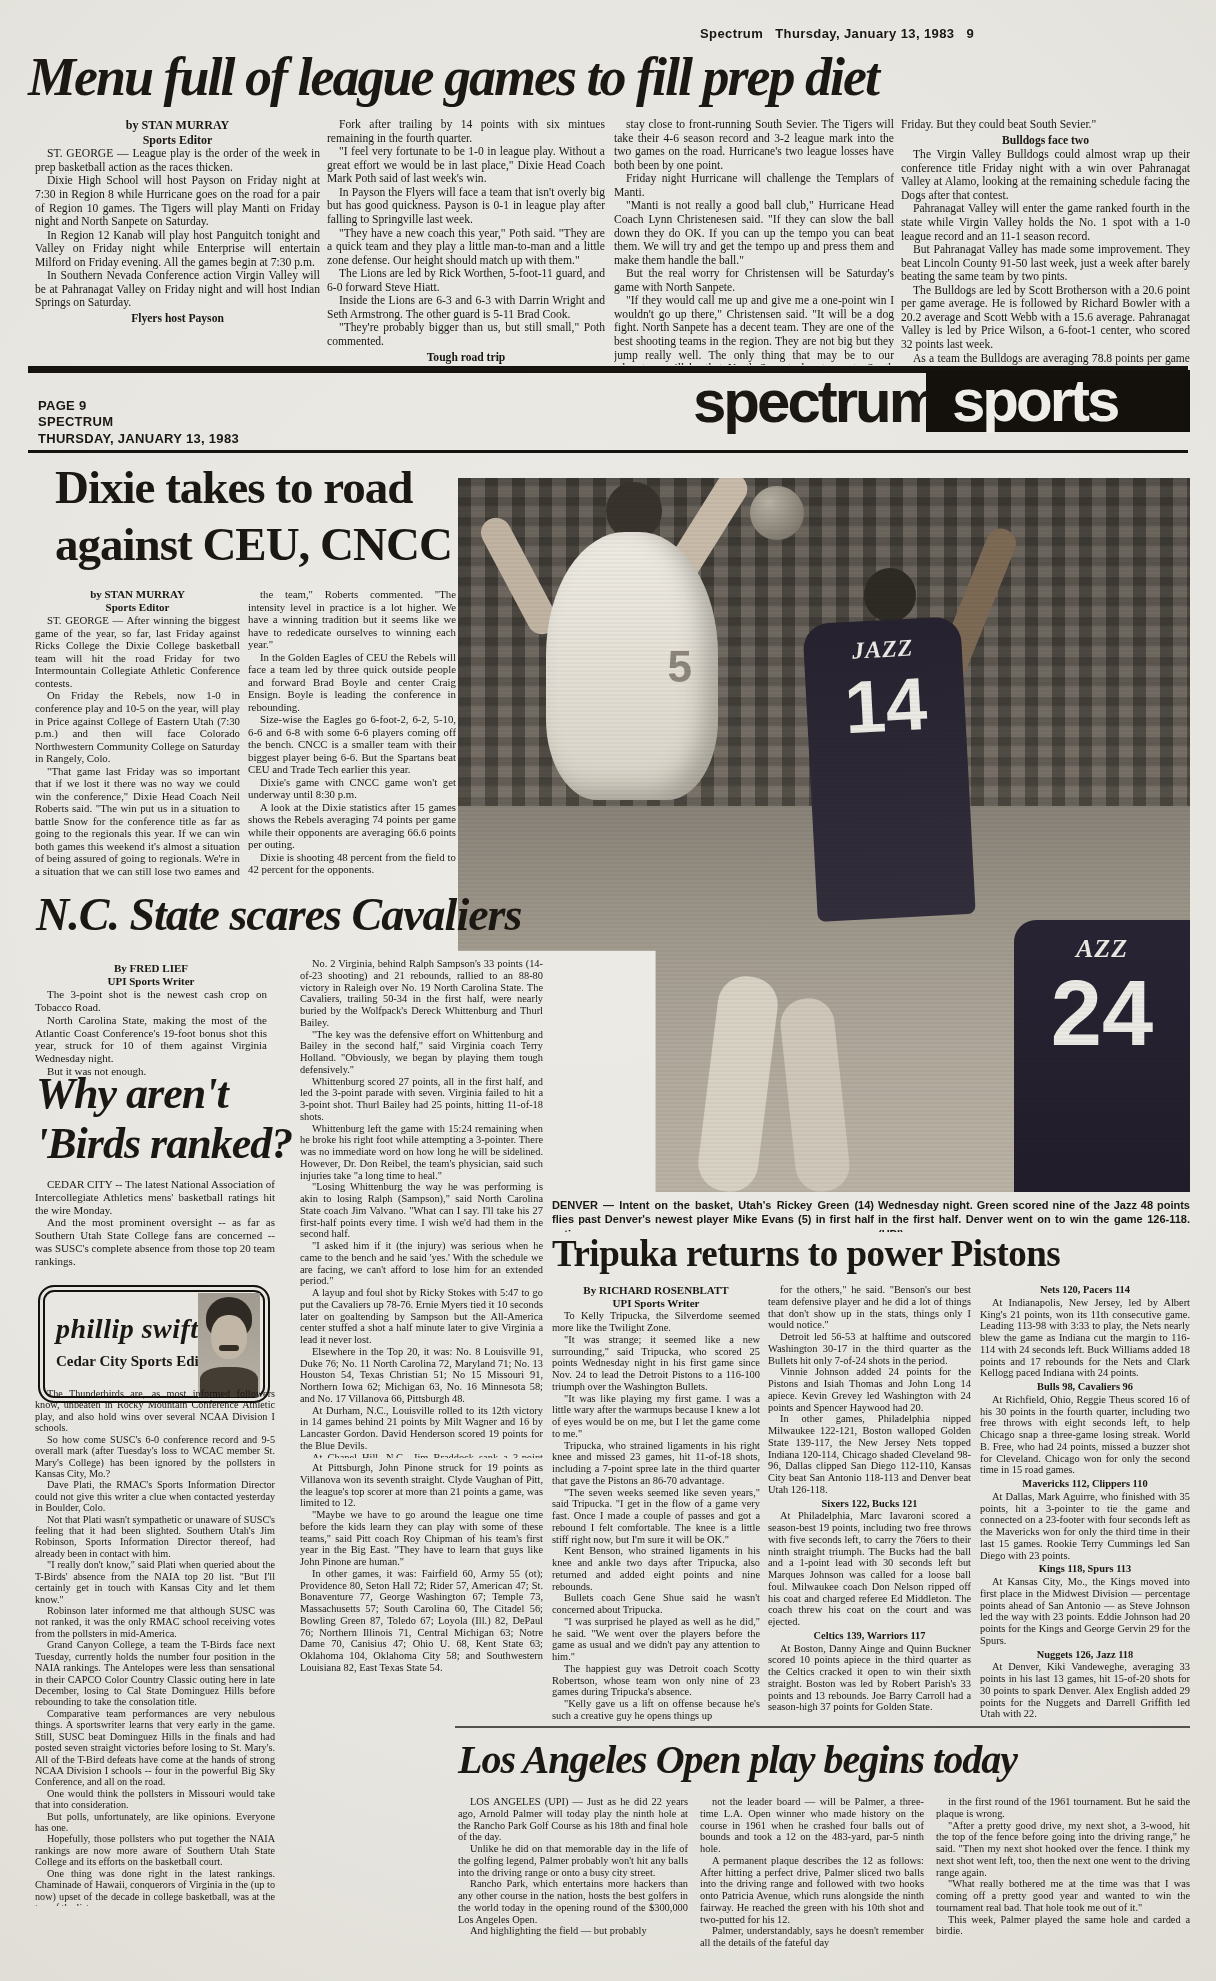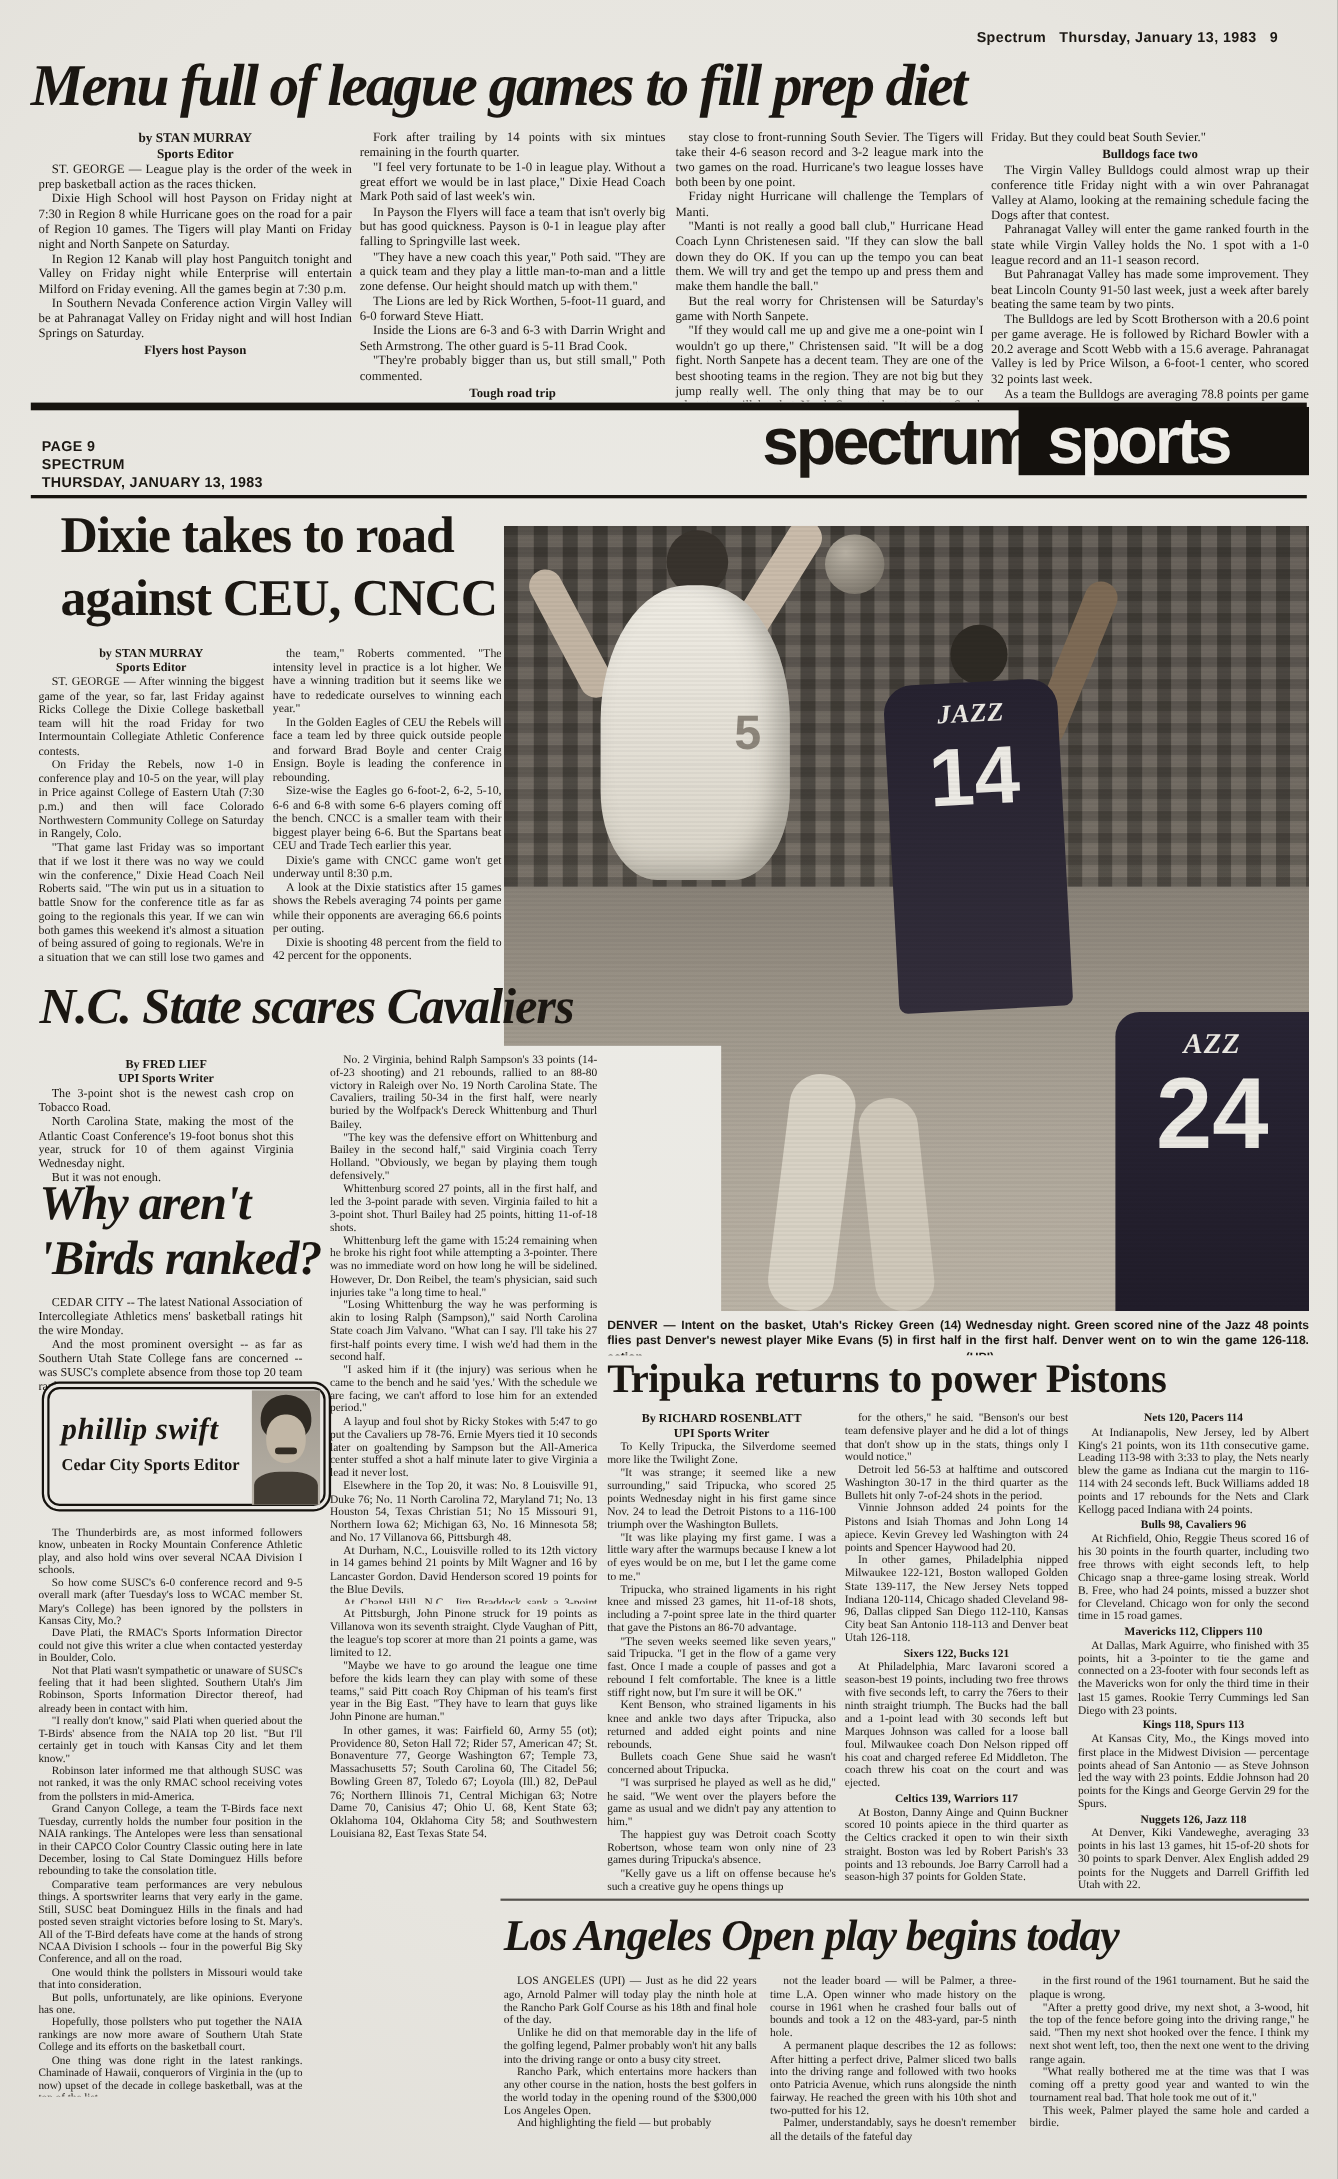--- a/index.html
+++ b/index.html
@@ -38,21 +38,21 @@
 .swift-title{font-weight:bold;font-size:15px}
 .jersey{position:absolute;color:#eceae4;text-align:center}
 .jz-word{font-style:italic;font-weight:bold;letter-spacing:1px}
 .jz-num{font-family:"Liberation Sans",sans-serif;font-weight:bold;line-height:.95}
 </style>
 </head>
 <body>
 
 <div id="page">
 
-  <div class="abs hdr-small" style="left:700px;top:26px;width:462px;text-align:right">
+  <div class="abs hdr-small" style="left:700px;top:26px;width:462px;">
     <span>Spectrum</span>&nbsp;&nbsp;
     <span>Thursday, January 13, 1983</span>&nbsp;&nbsp;
     <span>9</span>
   </div>
 
   <div class="abs headline-xl" style="left:28px;top:46px">Menu full of league games to fill prep diet</div>
 
   <div class="abs col f-lead" style="left:35px;top:118px;width:285px;height:247px">
     <div class="by">by STAN MURRAY</div>
     <div class="by">Sports Editor</div>
@@ -199,21 +199,21 @@
 
   <div class="abs headline-it" style="left:36px;top:1068px;font-size:44px">Why aren't</div>
   <div class="abs headline-it" style="left:36px;top:1118px;font-size:44px">'Birds ranked?</div>
   <div class="abs col f-nc1" style="left:35px;top:1178px;width:240px;height:92px">
     <div>
         <p>CEDAR CITY -- The latest National Association of Intercollegiate Athletics mens' basketball ratings hit the wire Monday.</p>
         <p>And the most prominent oversight -- as far as Southern Utah State College fans are concerned -- was SUSC's complete absence from those top 20 team rankings.</p>
       </div>
   </div>
 
-  <div class="abs swift-box" style="left:38px;top:1256px;width:263px;height:118px">
+  <div class="abs swift-box" style="left:38px;top:1285px;width:232px;height:118px">
     <div class="abs swift-name" style="left:16px;top:26px">phillip swift</div>
     <div class="abs swift-title" style="left:16px;top:66px">Cedar City Sports Editor</div>
     <div class="abs" style="right:8px;top:6px;width:62px;height:104px;background:linear-gradient(180deg,#a09a90,#b6b0a5);overflow:hidden">
       <div class="abs" style="left:8px;top:4px;width:46px;height:42px;border-radius:50% 50% 42% 42%;background:#2f2a23"></div>
       <div class="abs" style="left:13px;top:22px;width:36px;height:44px;border-radius:46%;background:#c2b7a6"></div>
       <div class="abs" style="left:21px;top:52px;width:20px;height:6px;border-radius:3px;background:#332d25"></div>
       <div class="abs" style="left:2px;top:74px;width:58px;height:30px;border-radius:40% 40% 0 0;background:#433d34"></div>
     </div>
   </div>
 

